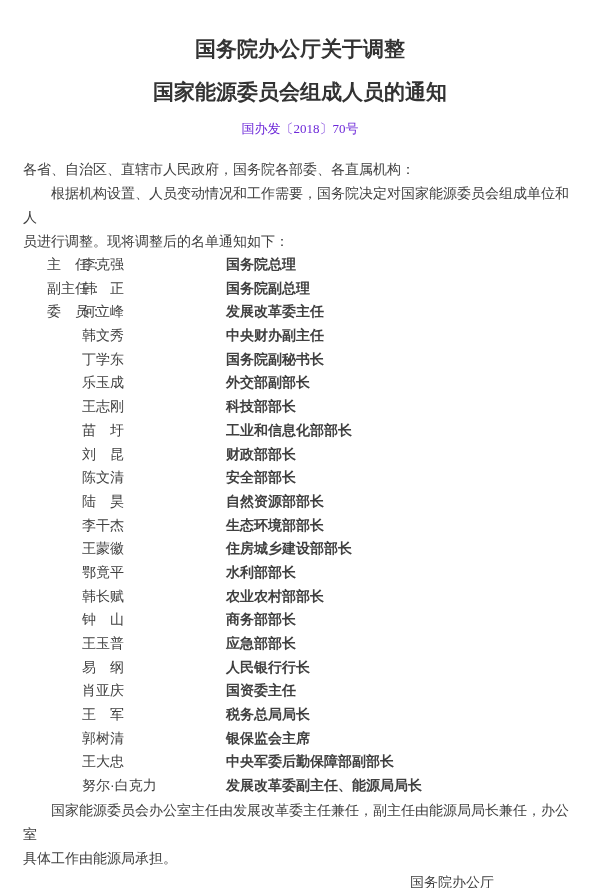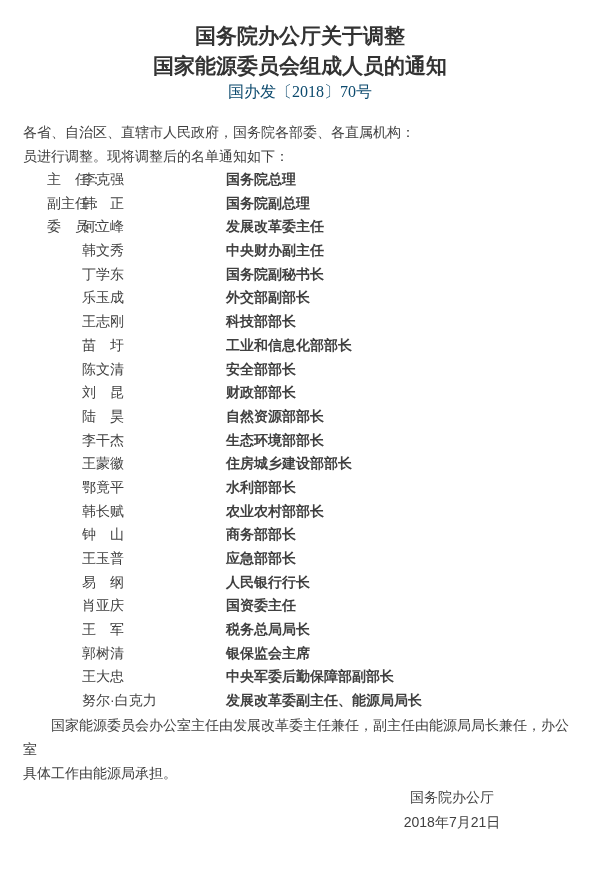--- a/index.html
+++ b/index.html
@@ -18,27 +18,27 @@
     color:var(--text);
     font-family:"Liberation Sans","DejaVu Sans",sans-serif;
     overflow:hidden;
   }
   .header{ text-align:center; padding-top:19px; }
   .doc-title{
     font-size:21px;
     font-weight:bold;
     color:var(--title);
     line-height:27px;
-    margin:3px;
+    margin:16px;
   }
   .doc-number{
     margin-top:5px;
-    font-size:16px;
+    font-size:13px;
     line-height:16px;
-    color:#0c4a6e;
+    color:#6d28d9;
     font-family:"Liberation Serif","DejaVu Serif",serif;
   }
   .body-text{ font-size:14px; line-height:24px; }
   .salutation{
     margin-top:20px;
     padding-left:23px;
     padding-right:18px;
   }
   .intro-line1{
     padding-left:23px;
@@ -87,20 +87,21 @@
 <div class="page">
 
   <div class="header">
     <div class="doc-title">国务院办公厅关于调整</div>
     <div class="doc-title">国家能源委员会组成人员的通知</div>
     <div class="doc-number">国办发〔2018〕70号</div>
   </div>
 
   <div class="body-text salutation">各省、自治区、直辖市人民政府，国务院各部委、各直属机构：</div>
 
+  <div class="body-text intro-line1">根据机构设置、人员变动情况和工作需要，国务院决定对国家能源委员会组成单位和人</div>
   <div class="body-text intro-line2">员进行调整。现将调整后的名单通知如下：</div>
 
   <div class="roster">
     <div class="roster-row">
       <span class="role">主　任：</span>
       <span class="name">李克强</span>
       <span class="member-title">国务院总理</span>
     </div>
 
     <div class="roster-row">
@@ -140,28 +141,28 @@
     </div>
 
     <div class="roster-row">
       <span class="role"></span>
       <span class="name">苗　圩</span>
       <span class="member-title">工业和信息化部部长</span>
     </div>
 
     <div class="roster-row">
       <span class="role"></span>
+      <span class="name">刘　昆</span>
+      <span class="member-title">财政部部长</span>
+    </div>
+
+    <div class="roster-row">
+      <span class="role"></span>
       <span class="name">陈文清</span>
       <span class="member-title">安全部部长</span>
-    </div>
-
-    <div class="roster-row">
-      <span class="role"></span>
-      <span class="name">刘　昆</span>
-      <span class="member-title">财政部部长</span>
     </div>
 
     <div class="roster-row">
       <span class="role"></span>
       <span class="name">陆　昊</span>
       <span class="member-title">自然资源部部长</span>
     </div>
 
     <div class="roster-row">
       <span class="role"></span>

